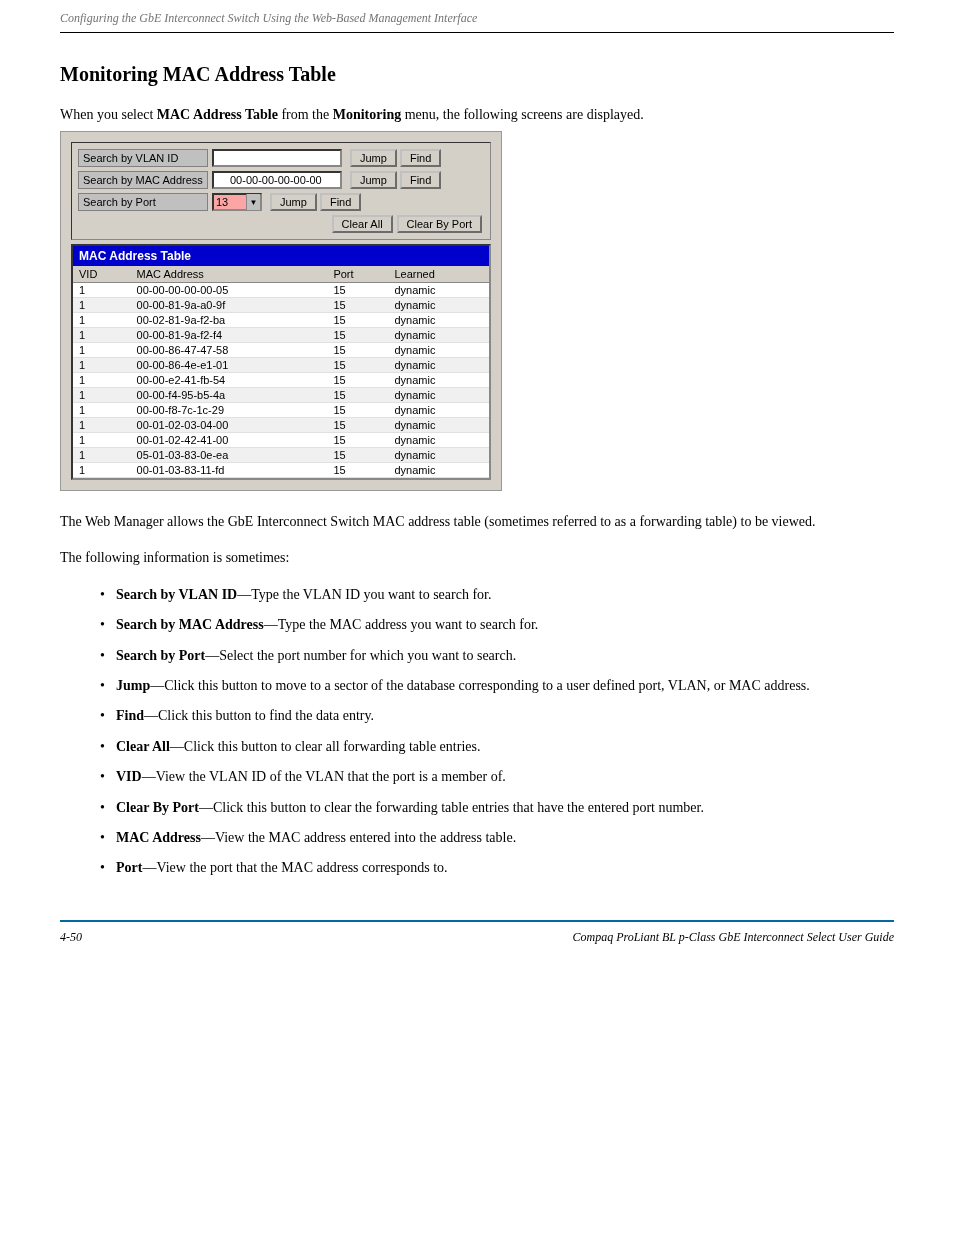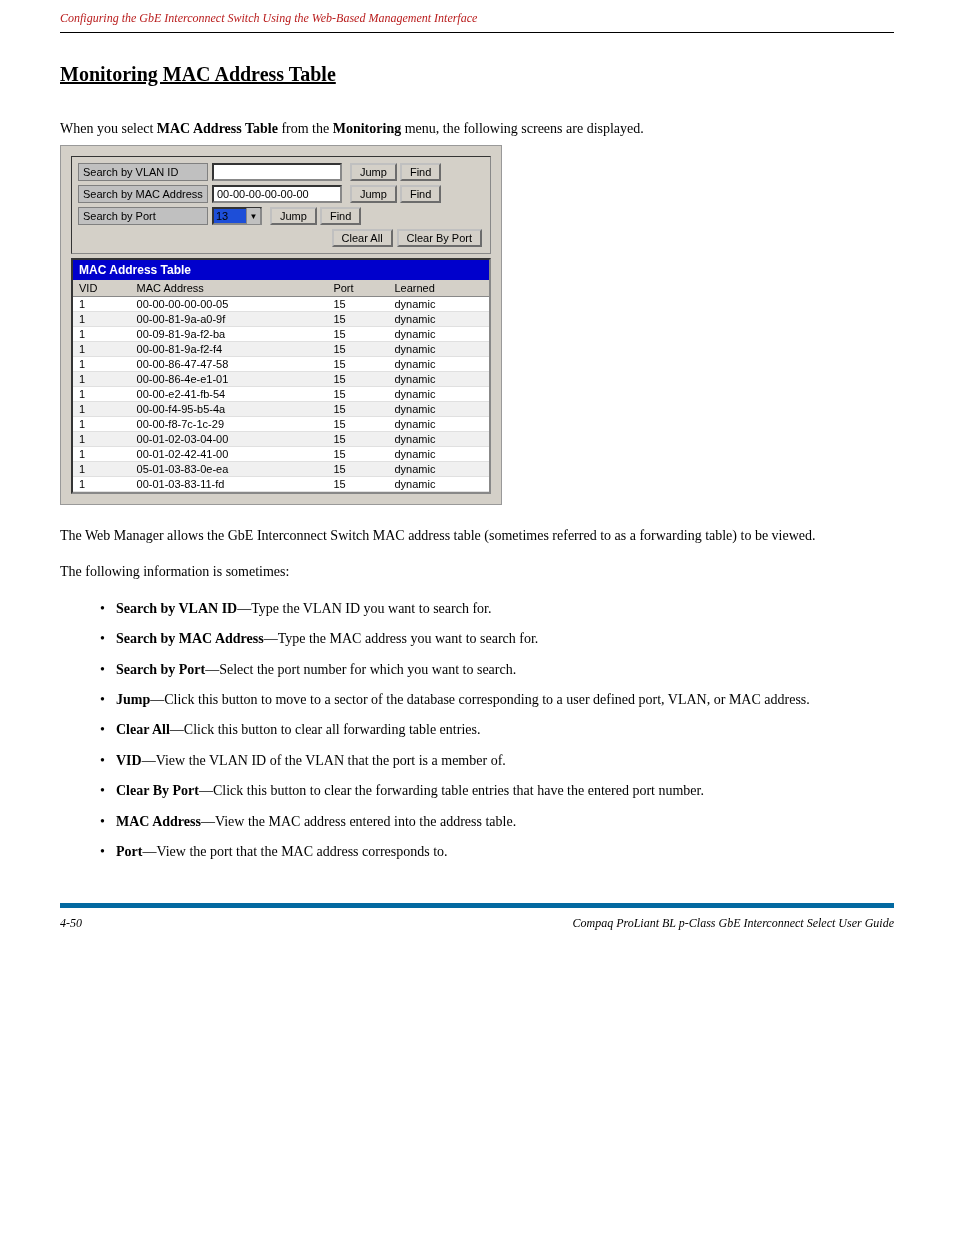--- a/index.html
+++ b/index.html
@@ -23,32 +23,31 @@
 
     .header-bar {
       border-bottom: 1px solid #000;
       padding: 10px 0 6px 0;
       margin-bottom: 0;
     }
 
     .header-text {
       font-style: italic;
       font-size: 12px;
-      color: #b91c1c;
+      color: #737373;
     }
 
     .main-content {
       padding-top: 30px;
     }
 
     .page-title {
       font-size: 20px;
       font-weight: bold;
-      margin-bottom: 32px;
-      text-decoration: underline;
+      margin-bottom: 18px;
     }
 
     .intro-text {
       font-size: 14px;
       margin-bottom: 6px;
       line-height: 1.5;
     }
 
     .screenshot-box {
       border: 1px solid #999;
@@ -82,33 +81,33 @@
       flex-shrink: 0;
       border: 1px solid #808080;
       padding: 2px 4px;
       background: #c0c0c0;
     }
 
     .search-input {
       border: 2px inset #888;
       background: white;
       font-size: 11px;
-      padding: 1px 3px;
+      padding: 1px 16px;
       height: 18px;
     }
 
     .search-input-wide {
       width: 130px;
     }
 
     .dropdown-wrap {
       display: flex;
       align-items: center;
       border: 2px inset #888;
-      background: #1d4ed8;
+      background: #fca5a5;
       height: 18px;
       width: 50px;
     }
 
     .dropdown-val {
       font-size: 11px;
       padding: 1px 2px;
       flex: 1;
     }
 
@@ -207,21 +206,21 @@
     }
 
     .bullet-list li::before {
       content: "•";
       position: absolute;
       left: 0;
       top: 0;
     }
 
     .footer-bar {
-      border-top: 5px solid #0369a1;
+      border-top: 2px solid #0369a1;
       display: flex;
       justify-content: space-between;
       align-items: center;
       padding: 8px 0 0 0;
       margin-top: 40px;
     }
 
     .footer-left {
       font-size: 12px;
       font-style: italic;
@@ -314,21 +313,21 @@
                 <td>dynamic</td>
               </tr>
               <tr>
                 <td>1</td>
                 <td>00-00-81-9a-a0-9f</td>
                 <td>15</td>
                 <td>dynamic</td>
               </tr>
               <tr>
                 <td>1</td>
-                <td>00-09-81-9a-f2-ba</td>
+                <td>00-02-81-9a-f2-ba</td>
                 <td>15</td>
                 <td>dynamic</td>
               </tr>
               <tr>
                 <td>1</td>
                 <td>00-00-81-9a-f2-f4</td>
                 <td>15</td>
                 <td>dynamic</td>
               </tr>
               <tr>
@@ -397,20 +396,21 @@
 
     
     <p class="body-text">The following information is sometimes:</p>
 
     
     <ul class="bullet-list" id="bullet-list">
     <li><strong>Search by VLAN ID</strong>—Type the VLAN ID you want to search for.</li>
         <li><strong>Search by MAC Address</strong>—Type the MAC address you want to search for.</li>
         <li><strong>Search by Port</strong>—Select the port number for which you want to search.</li>
         <li><strong>Jump</strong>—Click this button to move to a sector of the database corresponding to a user defined port, VLAN, or MAC address.</li>
+        <li><strong>Find</strong>—Click this button to find the data entry.</li>
         <li><strong>Clear All</strong>—Click this button to clear all forwarding table entries.</li>
         <li><strong>VID</strong>—View the VLAN ID of the VLAN that the port is a member of.</li>
         <li><strong>Clear By Port</strong>—Click this button to clear the forwarding table entries that have the entered port number.</li>
         <li><strong>MAC Address</strong>—View the MAC address entered into the address table.</li>
         <li><strong>Port</strong>—View the port that the MAC address corresponds to.</li>
       </ul>
 
   </div>
 
   <div class="footer-bar">

